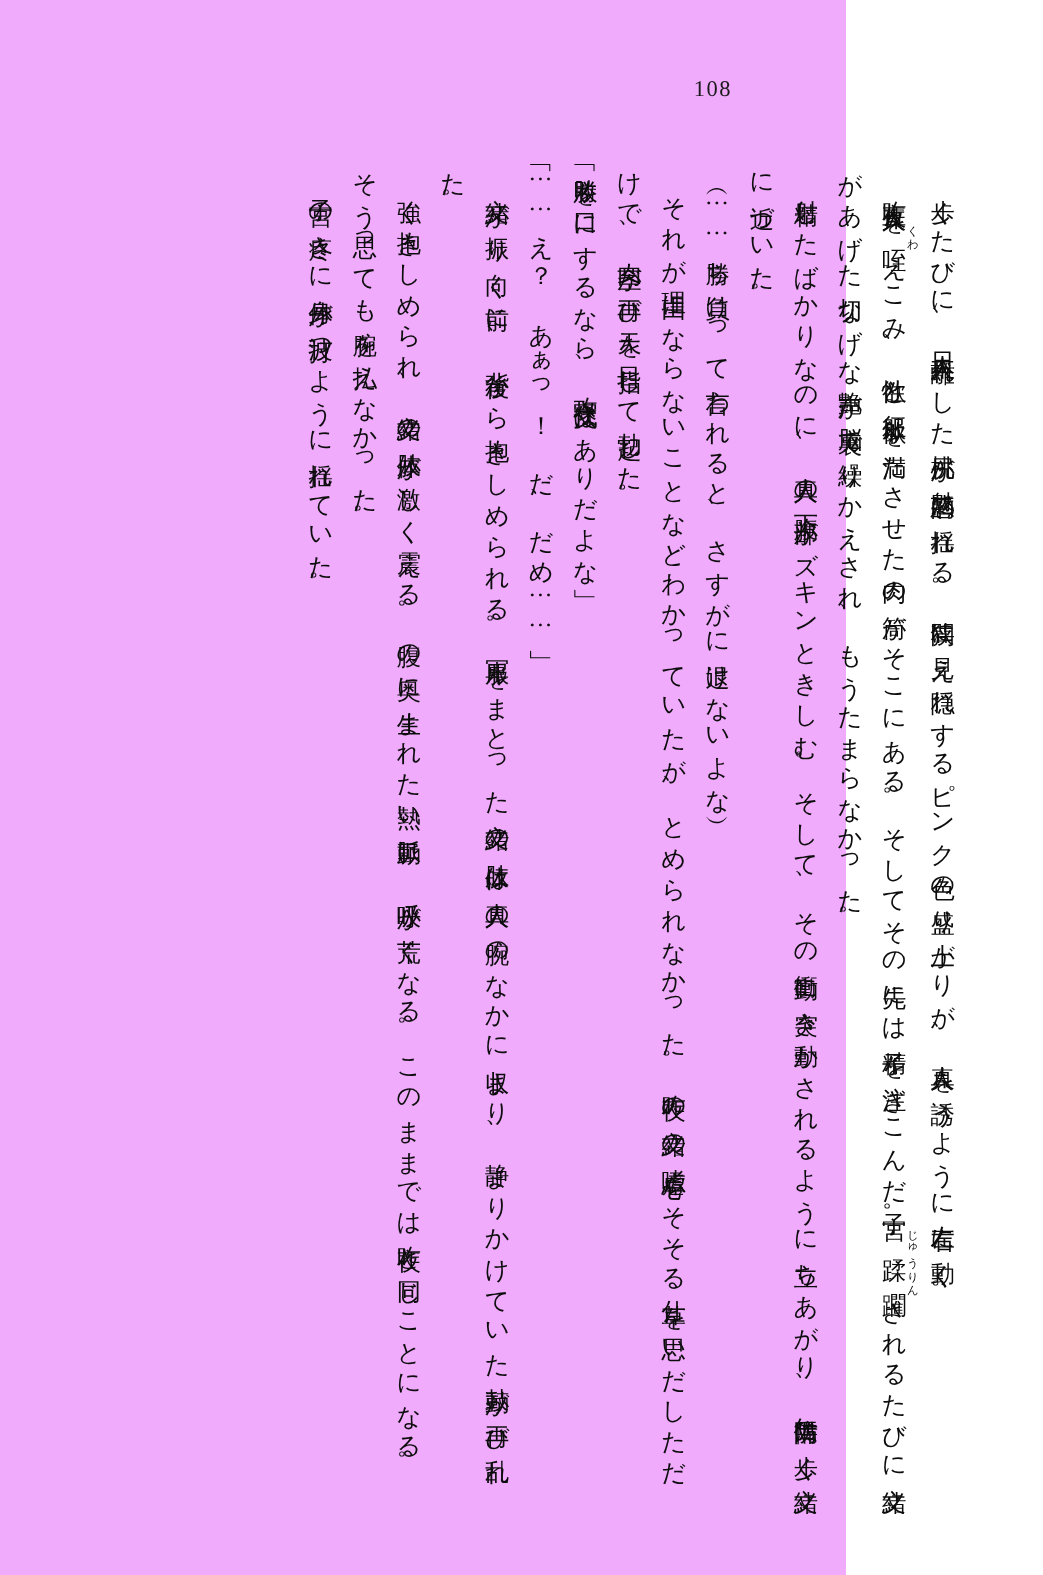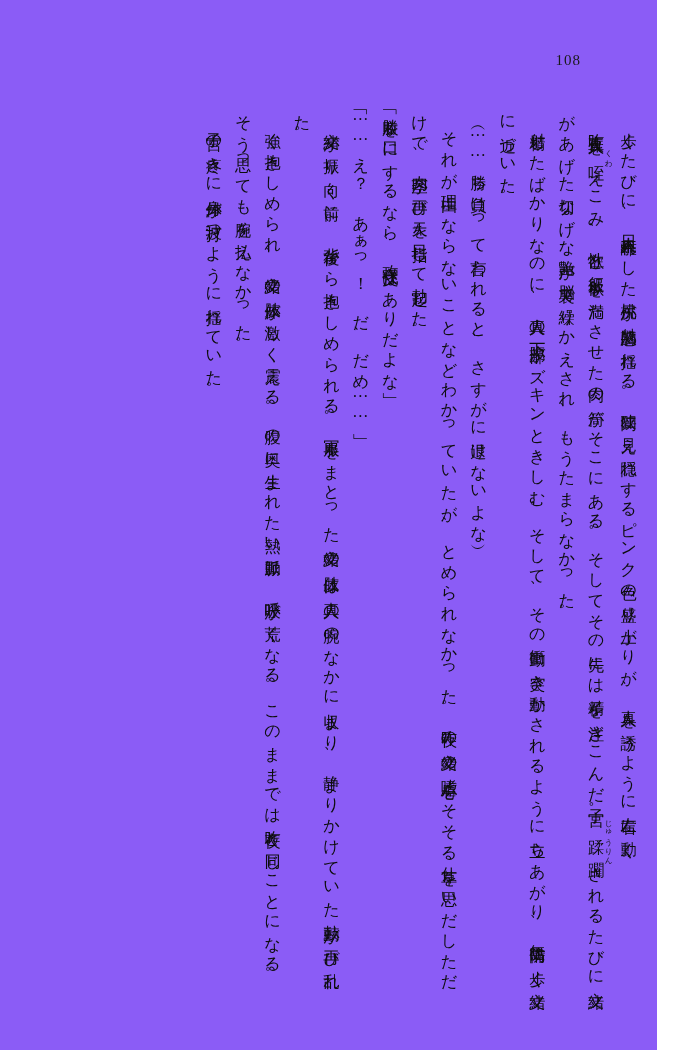--- a/index.html
+++ b/index.html
@@ -12,23 +12,23 @@
     height: 1050px;
     font-family: "Liberation Serif", "DejaVu Serif", serif;
     color: #0d0d0d;
     position: relative;
     overflow: hidden;
   }
   #page {
     position: absolute;
     left: 0;
     top: 0;
-    width: 657px;
+    width: 564px;
     height: 1050px;
-    background: #8b5cf6;
+    background: #f0abfc;
   }
   #page-number {
     position: absolute;
     right: 76px;
     top: 52px;
     font-size: 15px;
     letter-spacing: 1px;
     color: #1a1a1a;
     font-family: "Liberation Serif", "DejaVu Serif", serif;
   }

